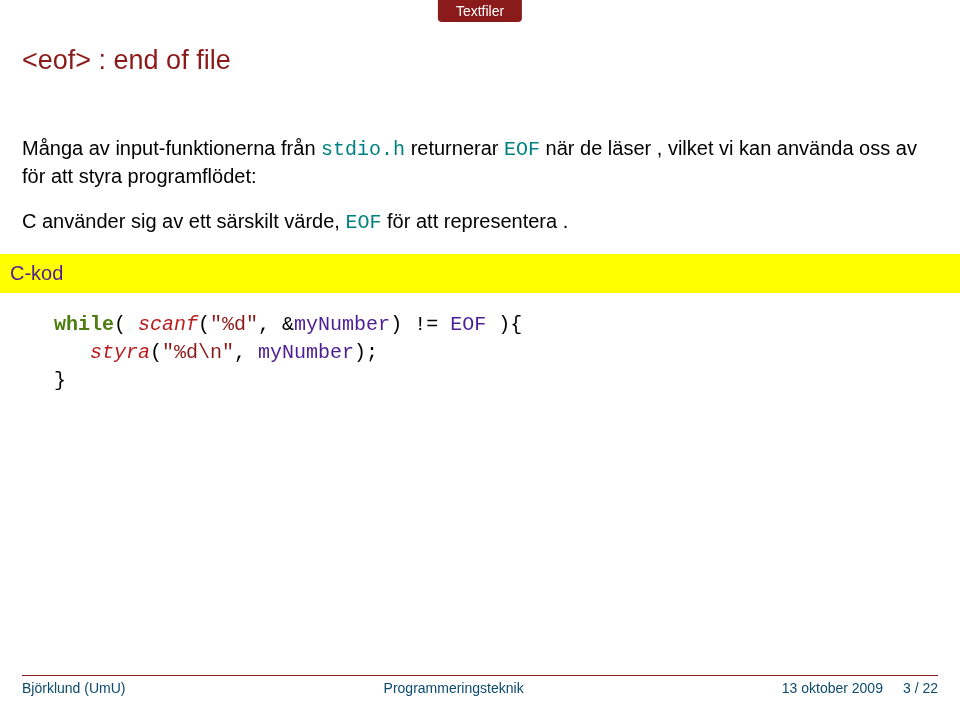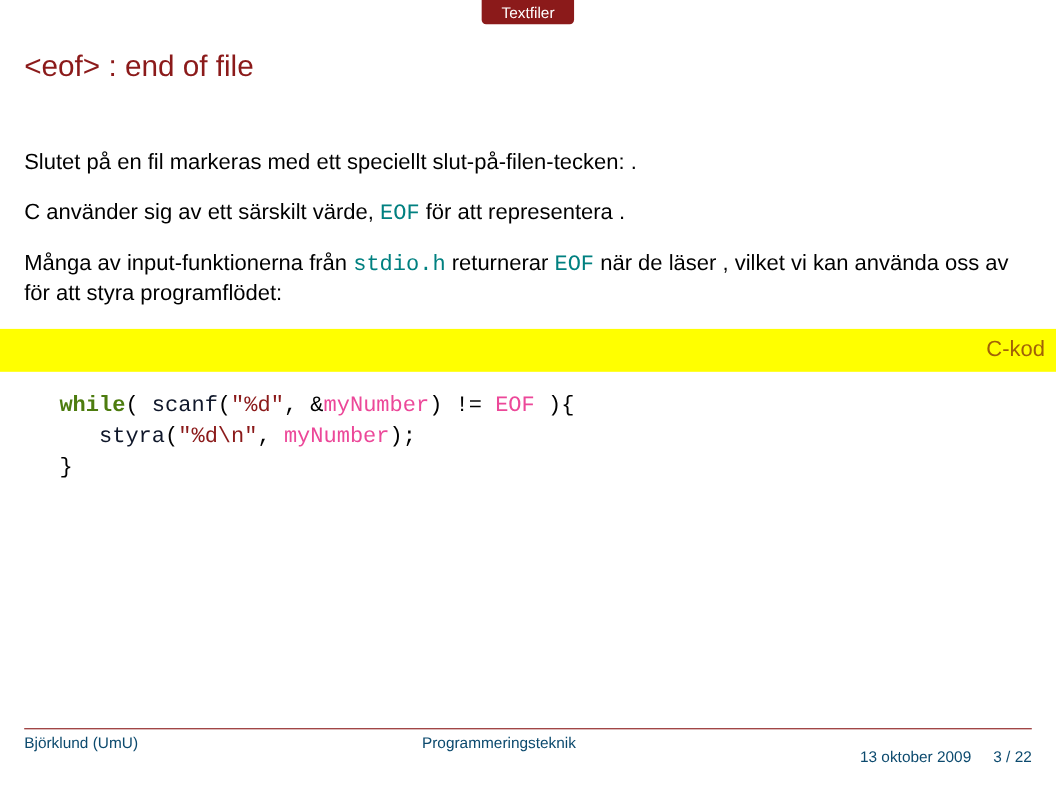--- a/index.html
+++ b/index.html
@@ -39,68 +39,64 @@
       right: 22px;
       font-size: 20px;
       line-height: 1.35;
       color: #000;
     }
     .body p { margin-bottom: 18px; }
     .mono { font-family: "Courier New", Courier, monospace; }
     .c-teal { color: #008080; }
     .code-block-title {
       background: #ffff00;
-      color: #a16207;
+      color: #4c1d95;
       font-size: 20px;
       padding: 6px 10px;
       margin-left: -22px;
       margin-right: -22px;
-      text-align: right;
     }
     .code-block {
       font-family: "Courier New", Courier, monospace;
       font-size: 20px;
       white-space: pre;
       padding: 18px 32px;
       line-height: 1.4;
     }
     .kw { color: #4d7c0f; font-weight: bold; }
-    .fn { color: #0f172a; }
+    .fn { color: #b91c1c; font-style: italic; }
     .str { color: #8b1a1a; }
-    .ident { color: #ec4899; }
+    .ident { color: #4c1d95; }
     .footer {
       position: absolute;
       bottom: 24px;
       left: 22px;
       right: 22px;
       border-top: 1px solid #8b1a1a;
       padding-top: 4px;
       display: flex;
       justify-content: space-between;
       font-size: 14px;
       color: #0c4a6e;
     }
-    .footer .right { display: flex; gap: 20px; margin-top: 13px; }
+    .footer .right { display: flex; gap: 20px; }
   </style>
 </head>
 <body>
 
 <div class="top-tab">Textfiler</div>
 
 <h1 class="slide-title">&lt;eof&gt; : end of file</h1>
 
 <div class="body">
   <p>
-    <span>Slutet på en fil markeras med ett speciellt slut-på-filen-tecken: </span><span>.</span>
+    <span>Många av input-funktionerna från </span><span class="mono c-teal">stdio.h</span><span> returnerar </span><span class="mono c-teal">EOF</span><span> när de läser </span><span>, vilket vi kan använda oss av för att styra programflödet:</span>
   </p>
   <p>
     <span>C använder sig av ett särskilt värde, </span><span class="mono c-teal">EOF</span><span> för att representera </span><span>.</span>
-  </p>
-  <p>
-    <span>Många av input-funktionerna från </span><span class="mono c-teal">stdio.h</span><span> returnerar </span><span class="mono c-teal">EOF</span><span> när de läser </span><span>, vilket vi kan använda oss av för att styra programflödet:</span>
   </p>
 
   <div class="code-block-title">C-kod</div>
   <div class="code-block"><span class="kw">while</span><span>( </span><span class="fn">scanf</span><span>(</span><span class="str">"%d"</span><span>, </span><span>&amp;</span><span class="ident">myNumber</span><span>) </span><span>!= </span><span class="ident">EOF</span><span> ){</span>
    <span class="fn">styra</span><span>(</span><span class="str">"%d\n"</span><span>, </span><span class="ident">myNumber</span><span>);</span>
 <span>}</span></div>
 </div>
 
 <div class="footer">
   <span>Björklund (UmU)</span>

